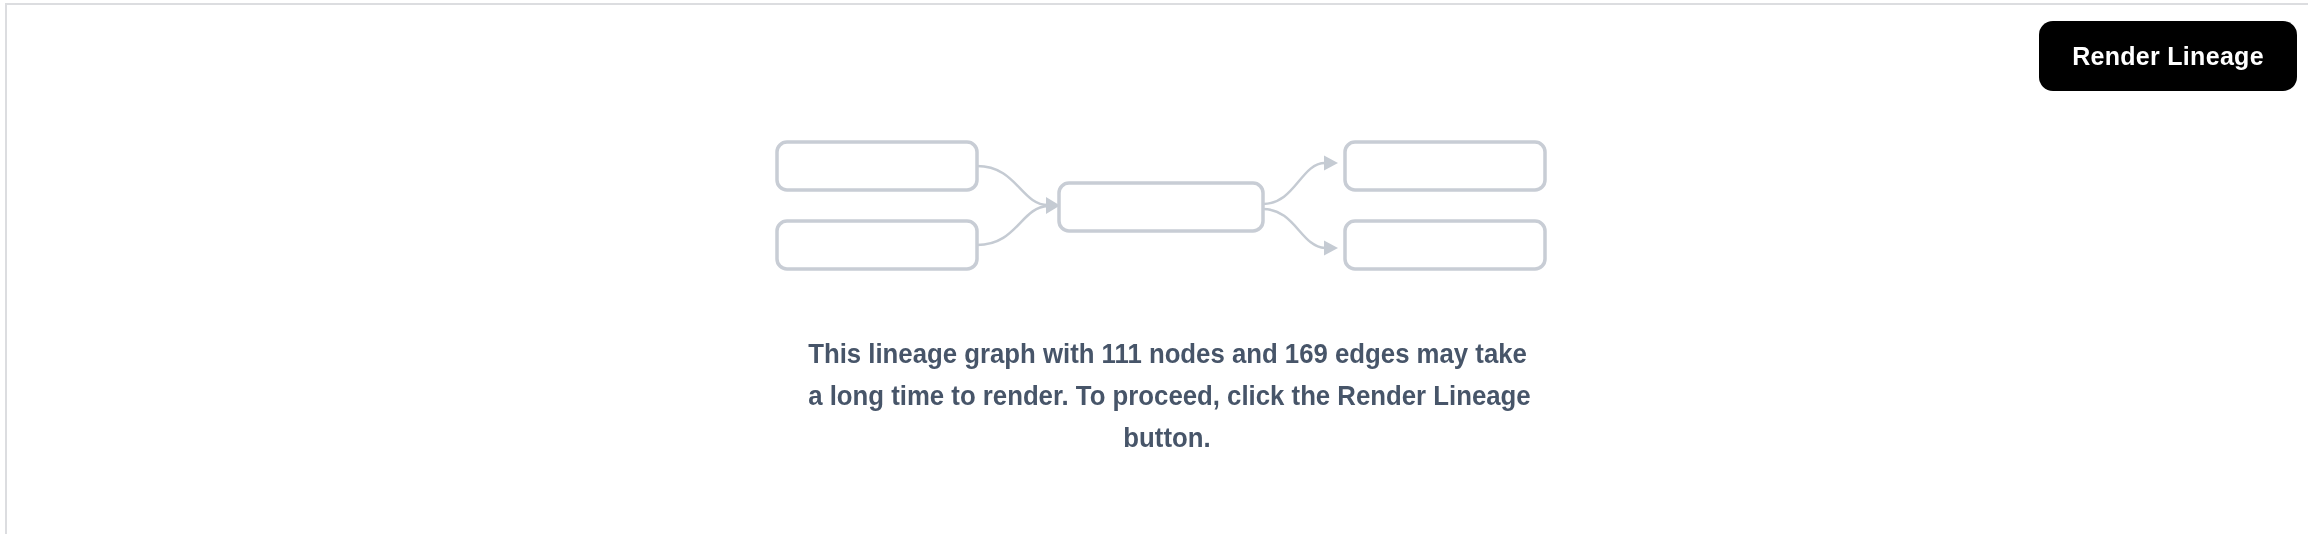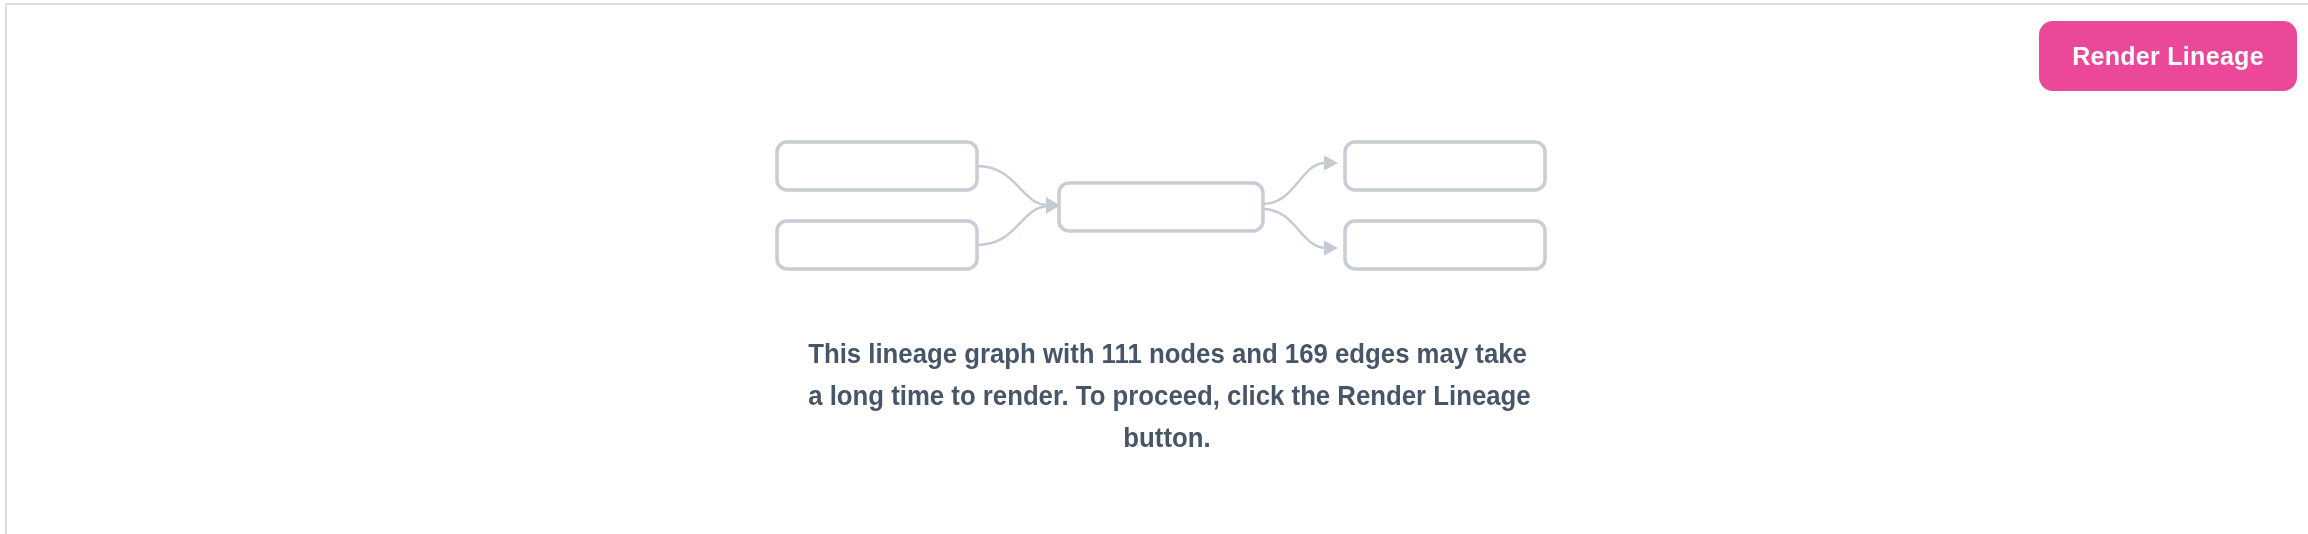--- a/index.html
+++ b/index.html
@@ -13,21 +13,21 @@
     position: absolute;
     left: 5px; top: 3px; right: 0; bottom: 0;
     background: #ffffff;
     border-top: 2px solid #dcdde0;
     border-left: 2px solid #dcdde0;
   }
   .render-btn {
     position: absolute;
     left: 2032px; top: 16px;
     width: 258px; height: 70px;
-    background: #ec4899;
+    background: #000000;
     border: none;
     border-radius: 14px;
     color: #ffffff;
     font-family: "Liberation Sans", sans-serif;
     font-size: 25px;
     font-weight: bold;
     letter-spacing: 0.3px;
     cursor: pointer;
     display: flex;
     align-items: center;

